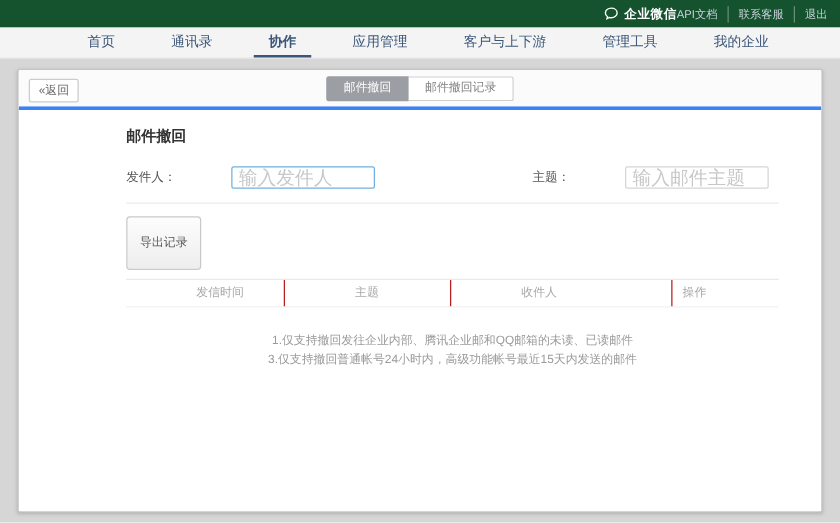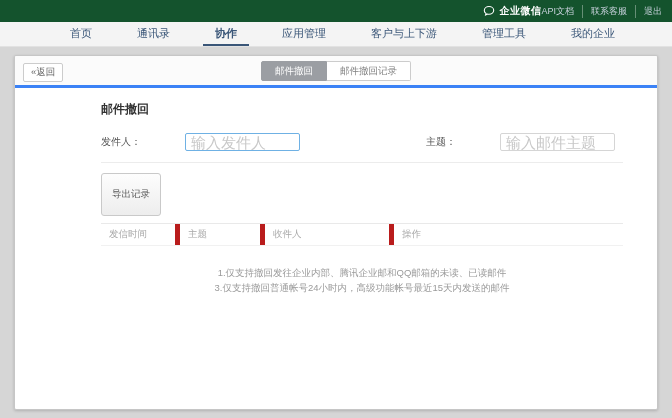--- a/index.html
+++ b/index.html
@@ -59,21 +59,21 @@
 
   .divider { margin-top:11px; width:522px; border-top:1px solid #ececec; }
 
   .export-btn { margin-top:10px; background:linear-gradient(#fdfdfd,#ededed);
     border:1px solid #c9c9c9; border-radius:3px; font-size:9.5px; color:#555;
     padding:14px 10px; cursor:pointer; }
 
   .table-header { margin-top:7px; width:522px; display:flex;
     border-top:1px solid #e9e9e9; border-bottom:1px solid #f1f1f1; }
   .th { font-size:9.5px; color:#a8a8a8; padding:4px 8px; }
-  .th:not(:last-child){ border-right:5px solid #b91c1c; }
+  .th:not(:last-child){ border-right:1px solid #b91c1c;margin-left:48px; }
   .col-1{width:79px;} .col-2{width:85px;} .col-3{width:129px;}
   .col-4{width:138px;} .col-5{flex:1;}
 
   .notes { margin-top:20px; width:522px; text-align:center; font-size:9.5px;
     color:#9a9a9a; line-height:1.55; }
 </style>
 </head>
 <body>
 
 <div class="topbar">

